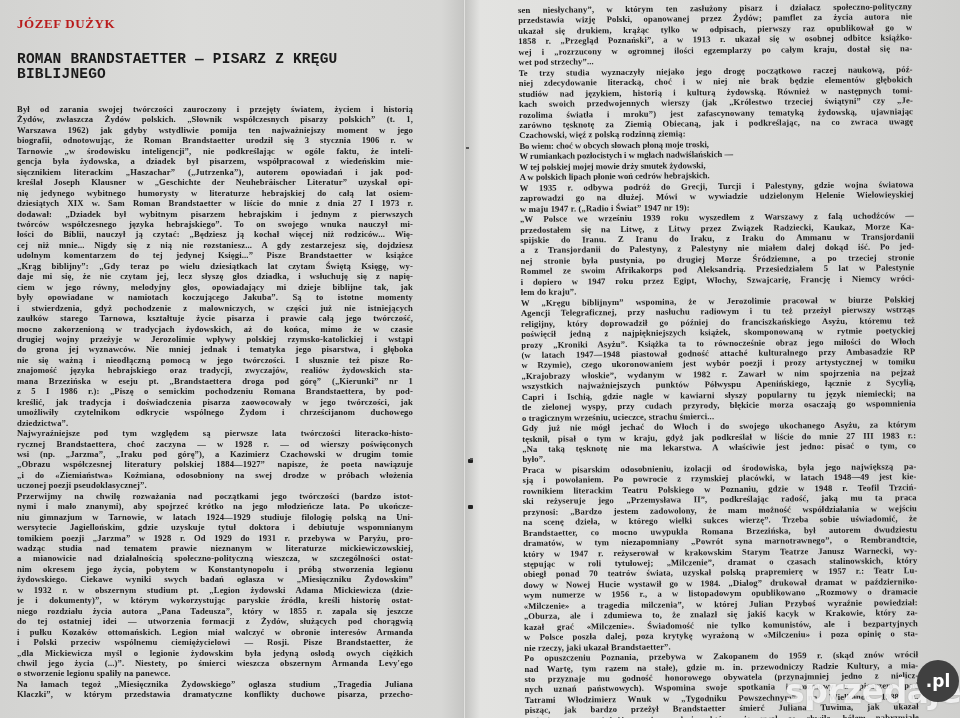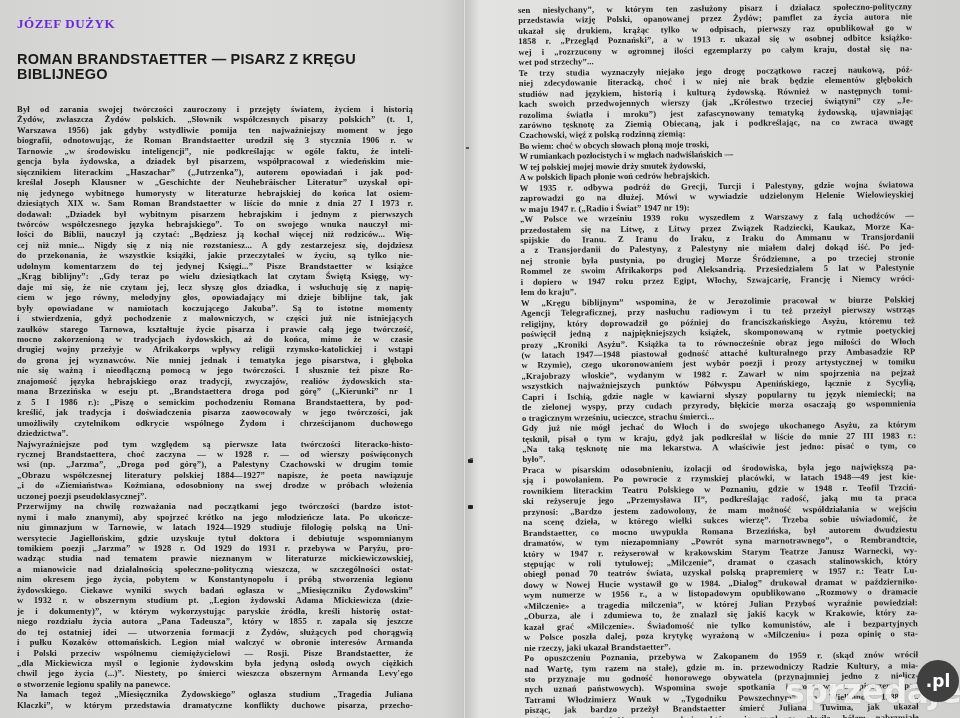--- a/index.html
+++ b/index.html
@@ -12,24 +12,24 @@
       position:absolute; left:0; top:0; width:960px; height:718px;
       background: linear-gradient(90deg, #d3d3d1 0%, #dcdcda 20%, #d7d7d5 46%, #c4c4c2 48.5%, #e3e3e1 50%, #dadad8 80%, #cfcfcd 100%);
     }
     .page { position:absolute; top:0; height:718px; overflow:hidden; }
     .page.left { left:0; width:462px; }
     .page.right { left:478px; width:482px;text-decoration:underline; }
     .left-inner { position:absolute; left:17px; top:10px; width:396px; }
     .right-inner { position:absolute; left:40px; top:5px; width:394px; transform:rotate(-0.55deg); transform-origin:0 0; }
     .author {
       font-family:"Liberation Serif", serif; font-weight:bold; font-size:13px;
-      letter-spacing:0.6px; color:#6d28d9; margin:6px 0 8px 0;
+      letter-spacing:0.6px; color:#b91c1c; margin:6px 0 8px 0;
     }
     .title {
-      font-family:Liberation Sans, sans-serif; font-weight:bold; font-size:14.5px;
+      font-family:Liberation Mono, monospace; font-weight:bold; font-size:14.5px;
       line-height:15px; color:#1b1b1b; margin:20px 0 22px 0; letter-spacing:0.2px;
     }
     .para {
       font-family:"Liberation Serif", serif; font-weight:bold;
       font-size:8.6px; line-height:10.45px; color:#202020;
       text-align:justify; margin:0; letter-spacing:0.15px;
     }
     .para .ln { display:block; white-space:nowrap; text-align-last:justify; overflow:hidden; }
     .para .ln.last { text-align-last:left; }
     .poem { margin:0; }
@@ -66,55 +66,54 @@
   <div class="left-inner">
     <div class="author">JÓZEF DUŻYK</div>
     <div class="title">
       <div>ROMAN BRANDSTAETTER — PISARZ Z KRĘGU</div>
       <div>BIBLIJNEGO</div>
     </div>
     <div id="left-body">
         <div class="para">
           <span class="ln">Był od zarania swojej twórczości zauroczony i przejęty światem, życiem i historią</span>
           <span class="ln">Żydów, zwłaszcza Żydów polskich. „Słownik współczesnych pisarzy polskich” (t. 1,</span>
-          <span class="ln">Warszawa 1956) jak gdyby wstydliwie pomija ten najważniejszy moment w jego</span>
+          <span class="ln">Warszawa 1962) jak gdyby wstydliwie pomija ten najważniejszy moment w jego</span>
           <span class="ln">biografii, odnotowując, że Roman Brandstaetter urodził się 3 stycznia 1906 r. w</span>
           <span class="ln">Tarnowie „w środowisku inteligencji”, nie podkreślając w ogóle faktu, że inteli-</span>
           <span class="ln">gencja była żydowska, a dziadek był pisarzem, współpracował z wiedeńskim mie-</span>
           <span class="ln">sięcznikiem literackim „Haszachar” („Jutrzenka”), autorem opowiadań i jak pod-</span>
           <span class="ln">kreślał Joseph Klausner w „Geschichte der Neuhebräischer Literatur” uzyskał opi-</span>
-          <span class="ln">nię jedynego wybitnego humorysty w literaturze hebrajskiej do końca lat osiem-</span>
+          <span class="ln">nię jedynego wybitnego humorysty w literaturze hebrajskiej do całą lat osiem-</span>
           <span class="ln">dziesiątych XIX w. Sam Roman Brandstaetter w liście do mnie z dnia 27 I 1973 r.</span>
           <span class="ln">dodawał: „Dziadek był wybitnym pisarzem hebrajskim i jednym z pierwszych</span>
           <span class="ln">twórców współczesnego języka hebrajskiego”. To on swojego wnuka nauczył mi-</span>
           <span class="ln">łości do Biblii, nauczył ją czytać: „Będziesz ją kochał więcej niż rodziców... Wię-</span>
           <span class="ln">cej niż mnie... Nigdy się z nią nie rozstaniesz... A gdy zestarzejesz się, dojdziesz</span>
-          <span class="ln">do przekonania, że wszystkie książki, jakie przeczytałeś w życiu, są tylko nie-</span>
           <span class="ln">udolnym komentarzem do tej jedynej Księgi...” Pisze Brandstaetter w książce</span>
           <span class="ln">„Krąg biblijny”: „Gdy teraz po wielu dziesiątkach lat czytam Świętą Księgę, wy-</span>
           <span class="ln">daje mi się, że nie czytam jej, lecz słyszę głos dziadka, i wsłuchuję się z napię-</span>
           <span class="ln">ciem w jego równy, melodyjny głos, opowiadający mi dzieje biblijne tak, jak</span>
           <span class="ln">były opowiadane w namiotach koczującego Jakuba”. Są to istotne momenty</span>
           <span class="ln">i stwierdzenia, gdyż pochodzenie z malowniczych, w części już nie istniejących</span>
           <span class="ln">zaułków starego Tarnowa, kształtuje życie pisarza i prawie całą jego twórczość,</span>
           <span class="ln">mocno zakorzenioną w tradycjach żydowskich, aż do końca, mimo że w czasie</span>
-          <span class="ln">drugiej wojny przeżyje w Afrikakorps wpływy religii rzymsko-katolickiej i wstąpi</span>
+          <span class="ln">drugiej wojny przeżyje w Jerozolimie wpływy polskiej rzymsko-katolickiej i wstąpi</span>
           <span class="ln">do grona jej wyznawców. Nie mniej jednak i tematyka jego pisarstwa, i głęboka</span>
           <span class="ln">nie się ważną i nieodłączną pomocą w jego twórczości. I słusznie też pisze Ro-</span>
           <span class="ln">znajomość języka hebrajskiego oraz tradycji, zwyczajów, realiów żydowskich sta-</span>
           <span class="ln">mana Brzezińska w eseju pt. „Brandstaettera droga pod górę” („Kierunki” nr 1</span>
           <span class="ln">z 5 I 1986 r.): „Piszę o semickim pochodzeniu Romana Brandstaettera, by pod-</span>
           <span class="ln">kreślić, jak tradycja i doświadczenia pisarza zaowocowały w jego twórczości, jak</span>
           <span class="ln">umożliwiły czytelnikom odkrycie wspólnego Żydom i chrześcijanom duchowego</span>
           <span class="ln last">dziedzictwa”.</span>
         </div>
         <div class="para">
           <span class="ln">Najwyraźniejsze pod tym względem są pierwsze lata twórczości literacko-histo-</span>
           <span class="ln">rycznej Brandstaettera, choć zaczyna — w 1928 r. — od wierszy poświęconych</span>
-          <span class="ln">wsi (np. „Jarzma”, „Droga pod górę”), a Palestyny Czachowski w drugim tomie</span>
+          <span class="ln">wsi (np. „Jarzma”, „Iraku pod górę”), a Kazimierz Czachowski w drugim tomie</span>
           <span class="ln">„Obrazu współczesnej literatury polskiej 1884—1927” napisze, że poeta nawiązuje</span>
           <span class="ln">„i do «Ziemiaństwa» Koźmiana, odosobniony na swej drodze w próbach włożenia</span>
           <span class="ln last">uczonej poezji pseudoklasycznej”.</span>
         </div>
         <div class="para">
           <span class="ln">Przerwijmy na chwilę rozważania nad początkami jego twórczości (bardzo istot-</span>
           <span class="ln">nymi i mało znanymi), aby spojrzeć krótko na jego młodzieńcze lata. Po ukończe-</span>
           <span class="ln">niu gimnazjum w Tarnowie, w latach 1924—1929 studiuje filologię polską na Uni-</span>
           <span class="ln">wersytecie Jagiellońskim, gdzie uzyskuje tytuł doktora i debiutuje wspomnianym</span>
           <span class="ln">tomikiem poezji „Jarzma” w 1928 r. Od 1929 do 1931 r. przebywa w Paryżu, pro-</span>

